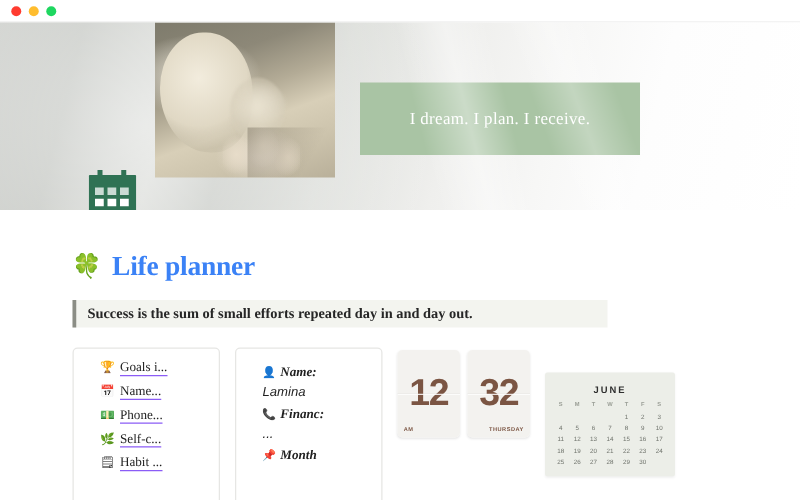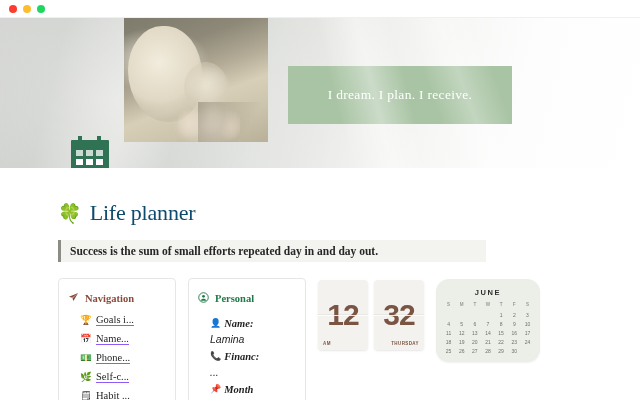--- a/index.html
+++ b/index.html
@@ -95,22 +95,22 @@
 
   
   .page { position: relative; padding: 0 0 0 0; }
 
   .title-row {
     display: flex; align-items: center; gap: 8px;
     margin: 32px 0 0 58px;
   }
   .title-emoji { font-size: 19px; line-height: 1; }
   .page-title {
-    font-family: "Liberation Serif", serif; font-weight: normal;
-    font-size: 22px; color: #0c4a6e; letter-spacing: -.2px;
+    font-family: "Liberation Serif", serif; font-weight: bold;
+    font-size: 22px; color: #3b82f6; letter-spacing: -.2px;
   }
 
   .callout {
     margin: 14px 0 0 58px; width: 428px; height: 22px;
     background: #f3f4ef;
     display: flex; align-items: center;
     border-left: 3px solid #8b8d85;
   }
   .callout span {
     font-family: "Liberation Serif", serif; font-weight: bold;
@@ -175,22 +175,22 @@
   .flip .tag {
     position: absolute; bottom: 4px;
     font-family: "Liberation Sans", sans-serif; font-weight: bold;
     font-size: 4.5px; letter-spacing: .4px; color: #7b5543;
   }
   .flip .tag.left { left: 5px; }
   .flip .tag.right { right: 5px; }
 
   
   .calwidget {
-    width: 104px; background: #eceee8; border-radius: 13px;
-    padding: 7px 6px 8px 6px; margin-top: 1px;
+    width: 104px; background: #eceee8; border-radius: 2px;
+    padding: 7px 6px 8px 6px; margin-top: 20px;
     box-shadow: 0 1px 2px rgba(0,0,0,.06);
   }
   .cal-month {
     text-align: center; font-family: "Liberation Sans", sans-serif;
     font-weight: bold; font-size: 7.5px; letter-spacing: 1.6px;
     color: #2e2e2e; padding: 2px 0 5px;
   }
   .cal-grid { display: grid; grid-template-columns: repeat(7, 1fr); row-gap: 3px; }
   .cal-grid .dow {
     text-align: center; font-family: "Liberation Sans", sans-serif;
@@ -246,28 +246,20 @@
       <span class="page-title">Life planner</span>
     </div>
 
     <div class="callout">
       <span>Success is the sum of small efforts repeated day in and day out.</span>
     </div>
 
     <div class="widgets">
 
       <div class="card nav">
-        <div class="card-head">
-          <span>
-            <svg viewBox="0 0 12 12" width="11" height="11" aria-hidden="true">
-              <path d="M11 1L1 5.2l3.6 1.1L11 1zM4.9 6.8l.9 3.1 1.4-2.2L11 1 4.9 6.8z" fill="#8a4a3a"></path>
-            </svg>
-          </span>
-          <span class="htext">Navigation</span>
-        </div>
         <div class="nav-list">
           <div class="nav-item">
             <span class="ico">🏆</span>
             <span class="lbl">Goals i...</span>
           </div>
           <div class="nav-item">
             <span class="ico">📅</span>
             <span class="lbl">Name...</span>
           </div>
           <div class="nav-item">
@@ -279,30 +271,20 @@
             <span class="lbl">Self-c...</span>
           </div>
           <div class="nav-item">
             <span class="ico">🗒</span>
             <span class="lbl">Habit ...</span>
           </div>
         </div>
       </div>
 
       <div class="card personal">
-        <div class="card-head">
-          <span>
-            <svg viewBox="0 0 12 12" width="11" height="11" aria-hidden="true">
-              <circle cx="6" cy="6" r="5.2" fill="none" stroke="#1f7a46" stroke-width="1"></circle>
-              <circle cx="6" cy="4.7" r="1.5" fill="#1f7a46"></circle>
-              <path d="M2.9 9.6c.5-1.5 1.7-2.2 3.1-2.2s2.6.7 3.1 2.2z" fill="#1f7a46"></path>
-            </svg>
-          </span>
-          <span class="htext">Personal</span>
-        </div>
         <div class="pf">
           <div class="pf-row">
             <span class="ico">👤</span>
             <span class="pf-label">Name:</span>
           </div>
           <div class="pf-val">Lamina</div>
 
           <div class="pf-row">
             <span class="ico">📞</span>
             <span class="pf-label">Financ:</span>

